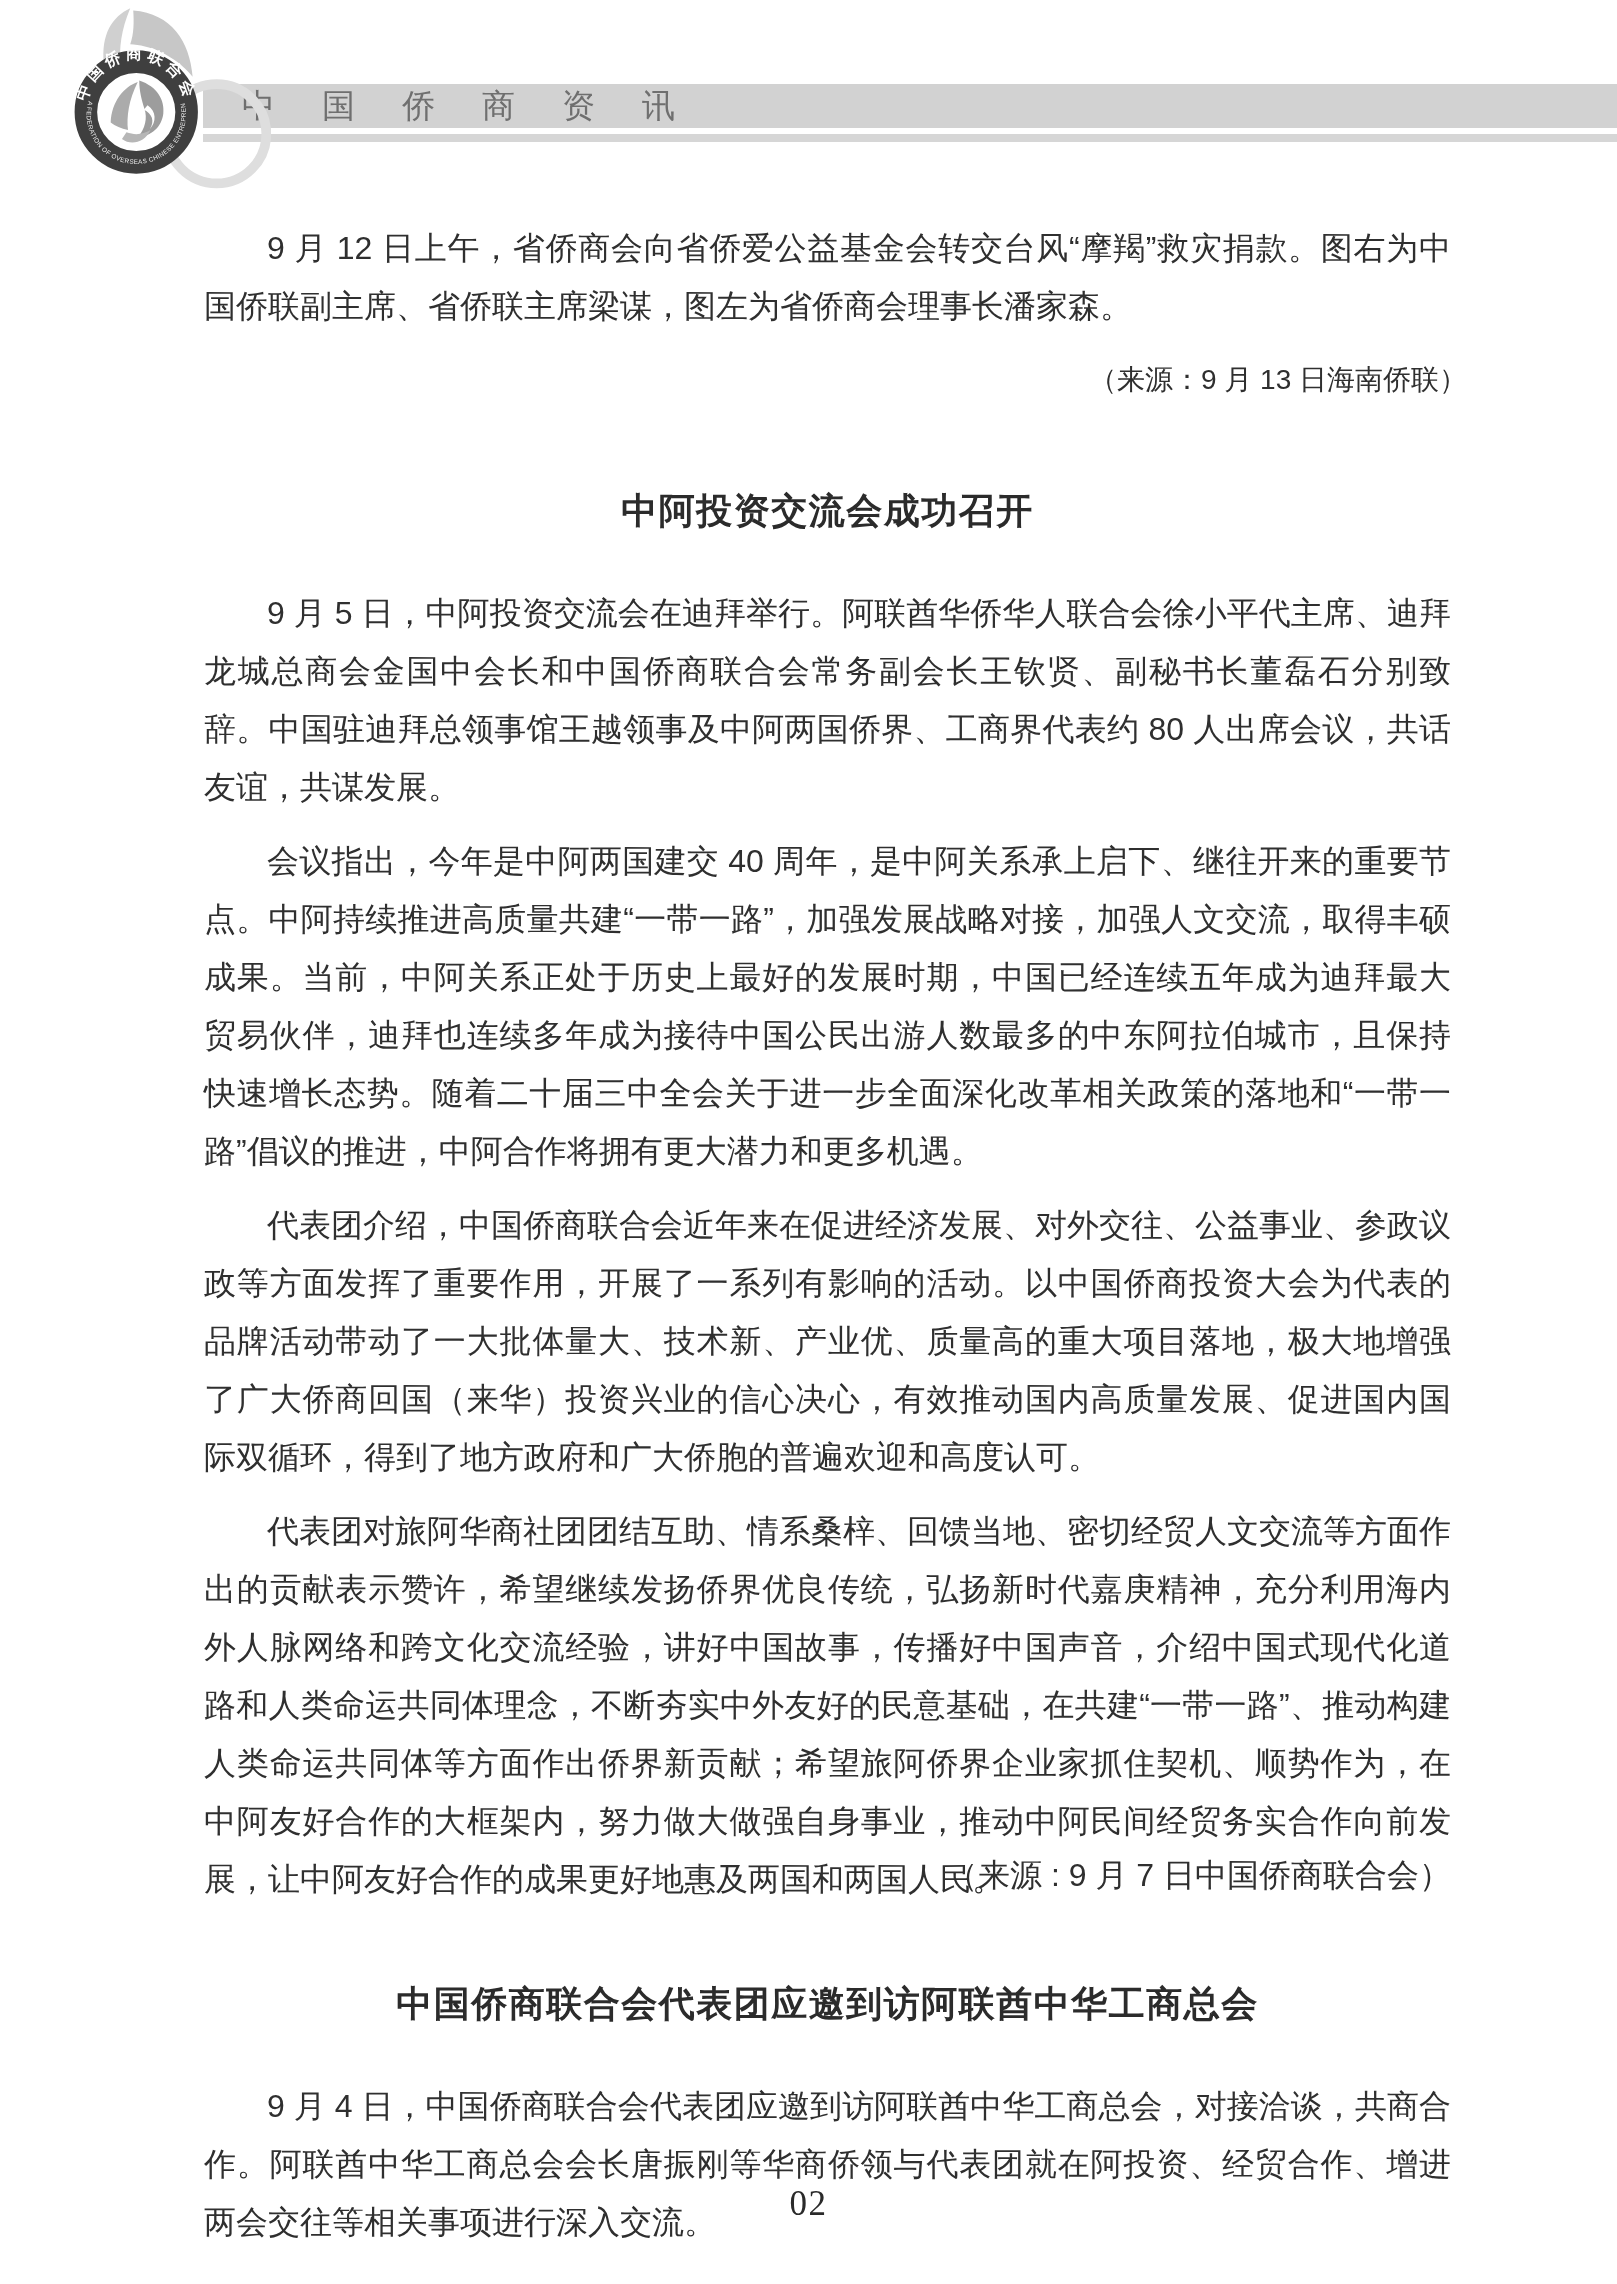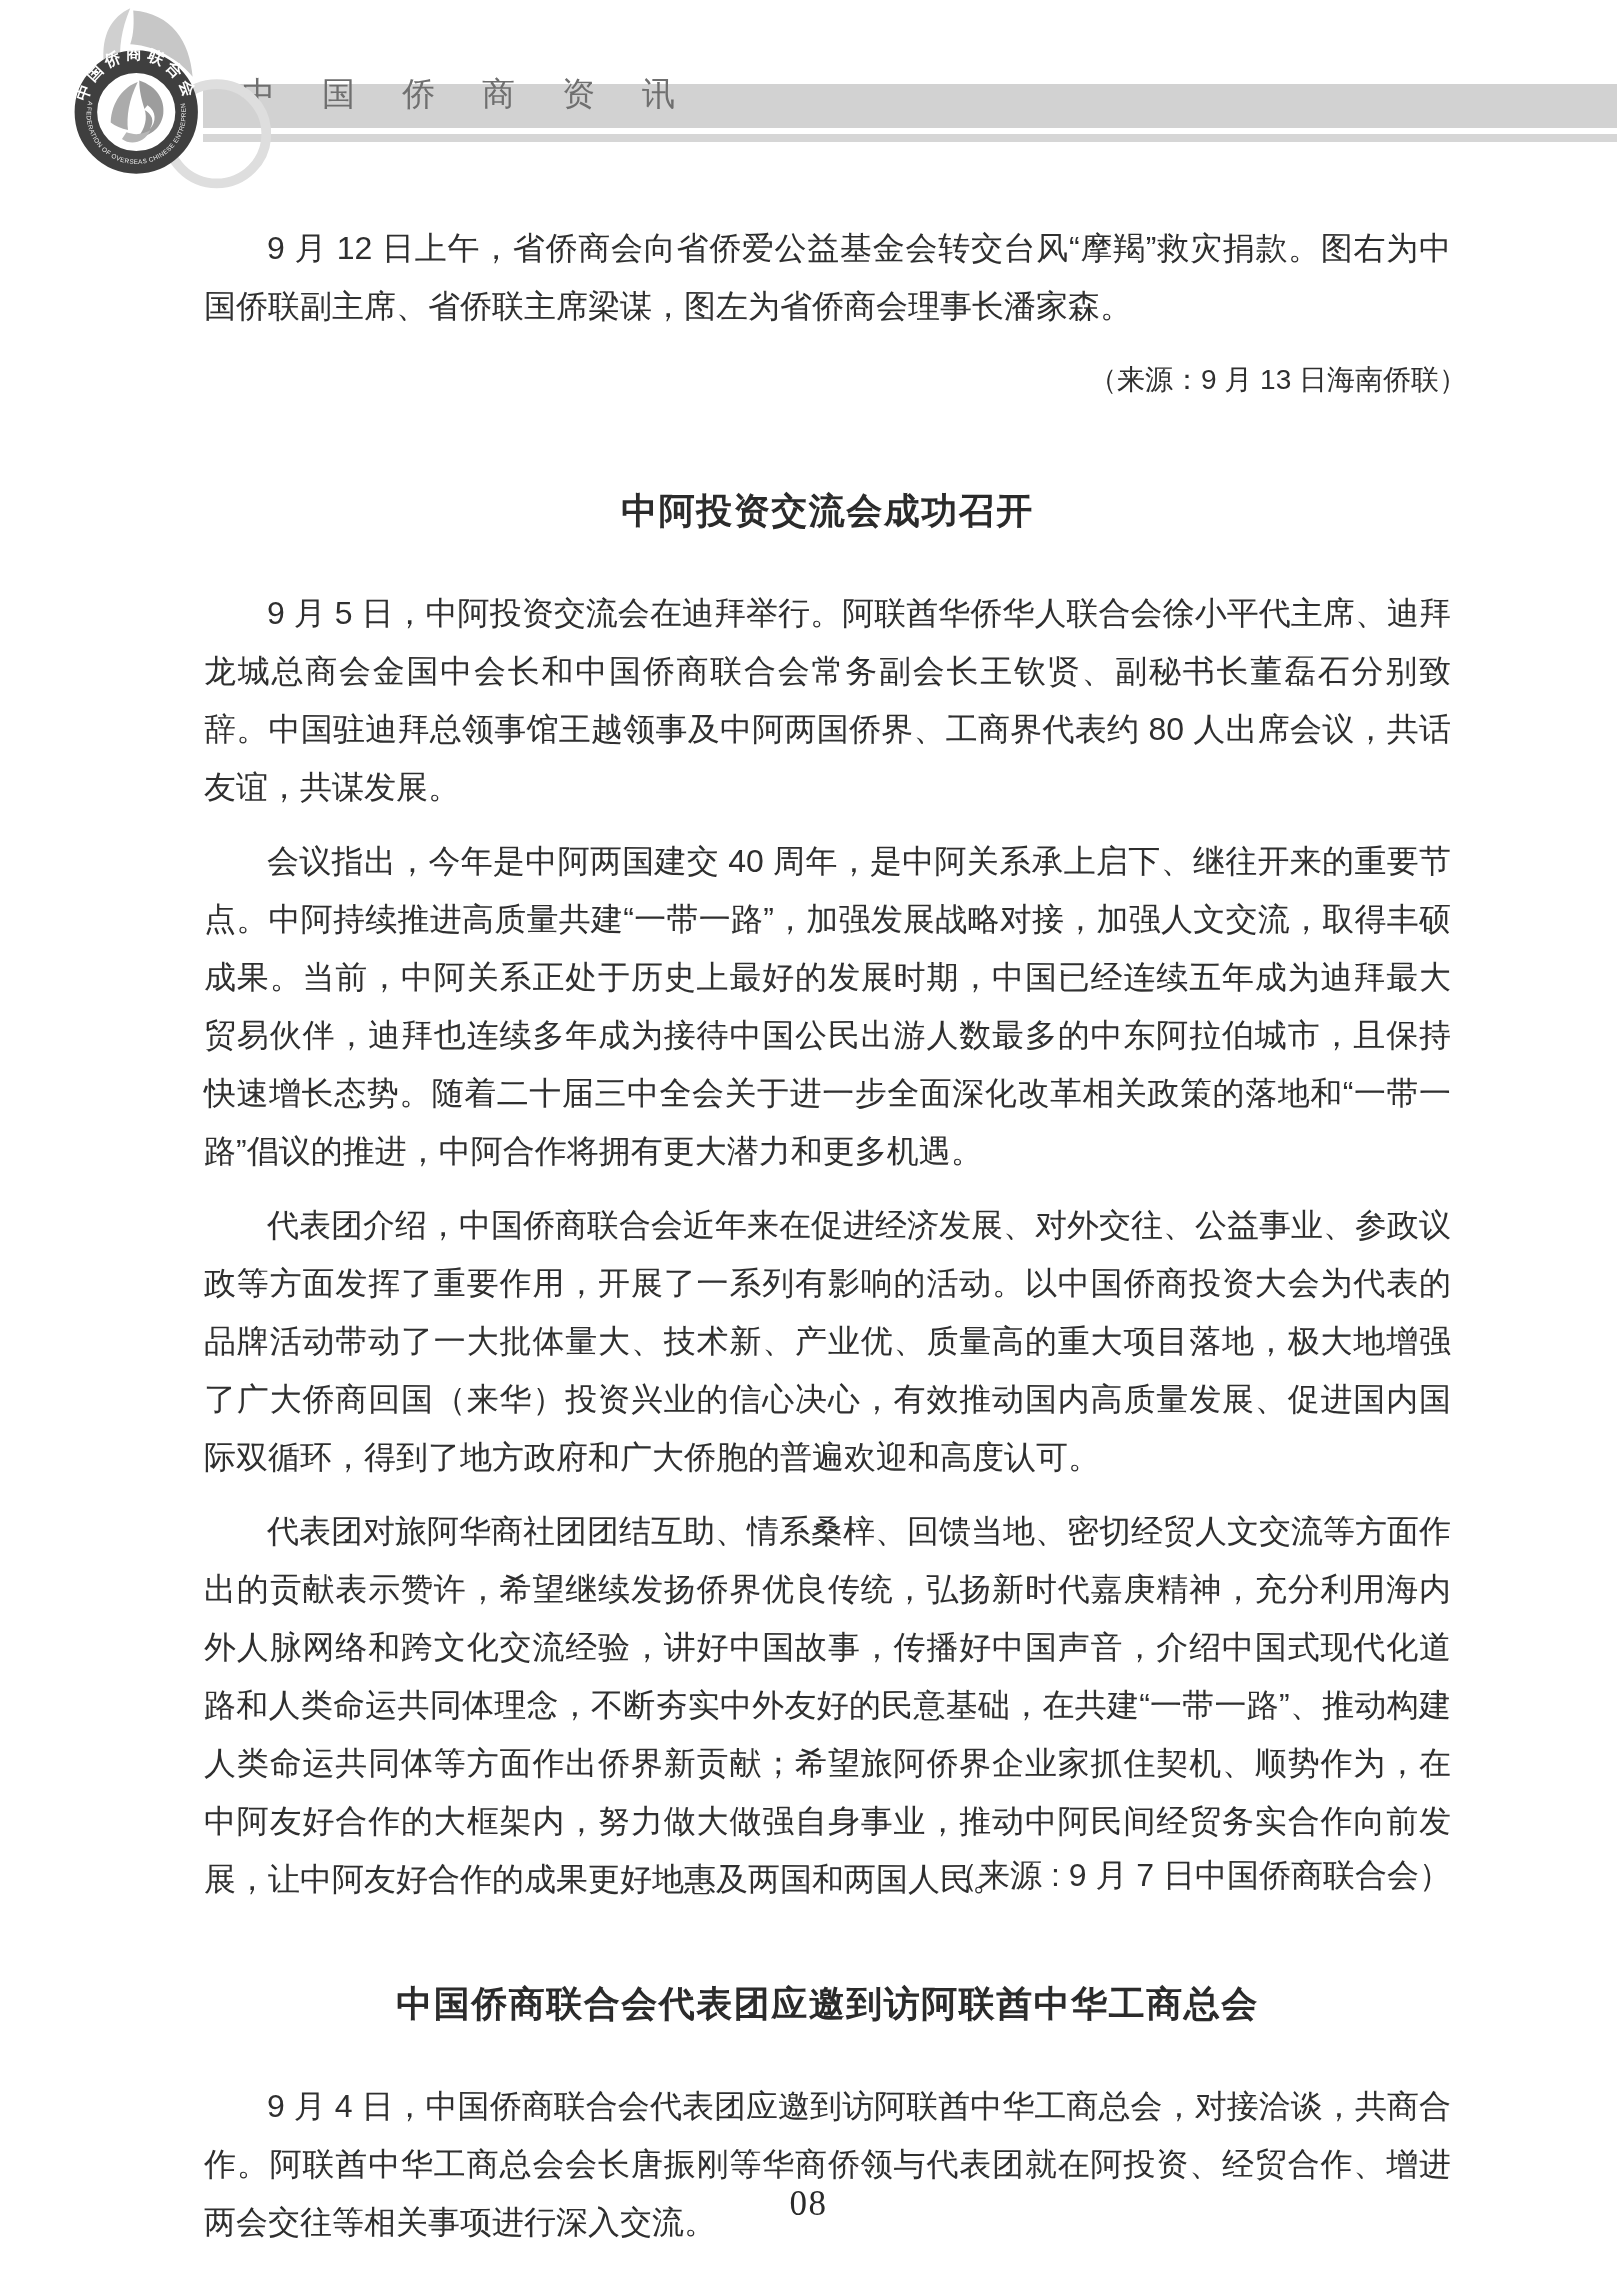--- a/index.html
+++ b/index.html
@@ -11,21 +11,21 @@
     font-family:"Liberation Sans", sans-serif;
     color:#2f2f2f;
   }
 
   
   .banner-bar {
     position:absolute; left:203px; right:0; top:84px; height:44px;
     background:#d2d2d2;
   }
   .banner-title {
-    position:absolute; left:242px; top:72px; height:28px;
+    position:absolute; left:242px; top:84px; height:28px;
     line-height:44px; font-size:33px; color:#6f6f6f;
     letter-spacing:47px; white-space:nowrap; font-weight:400;
   }
   .accent-stripe {
     position:absolute; left:203px; right:0; top:134px; height:8.3px;
     background:#d6d6d6;
   }
   .logo-wrap { position:absolute; left:0; top:0; width:271px; height:203px; }
 
   
@@ -110,16 +110,16 @@
     <p class="body-p rel">
       <span>代表团对旅阿华商社团团结互助、情系桑梓、回馈当地、密切经贸人文交流等方面作出的贡献表示赞许，希望继续发扬侨界优良传统，弘扬新时代嘉庚精神，充分利用海内外人脉网络和跨文化交流经验，讲好中国故事，传播好中国声音，介绍中国式现代化道路和人类命运共同体理念，不断夯实中外友好的民意基础，在共建“一带一路”、推动构建人类命运共同体等方面作出侨界新贡献；希望旅阿侨界企业家抓住契机、顺势作为，在中阿友好合作的大框架内，努力做大做强自身事业，推动中阿民间经贸务实合作向前发展，让中阿友好合作的成果更好地惠及两国和两国人民。</span>
       <span class="inline-source">（来源 : 9 月 7 日中国侨商联合会）</span>
     </p>
 
     <h1 class="article-title second">中国侨商联合会代表团应邀到访阿联酋中华工商总会</h1>
     <p class="body-p">9 月 4 日，中国侨商联合会代表团应邀到访阿联酋中华工商总会，对接洽谈，共商合作。阿联酋中华工商总会会长唐振刚等华商侨领与代表团就在阿投资、经贸合作、增进两会交往等相关事项进行深入交流。</p>
 
   </div>
 
-  <div class="page-number">08</div>
+  <div class="page-number">02</div>
 
 </div>
 
 
 </body></html>

